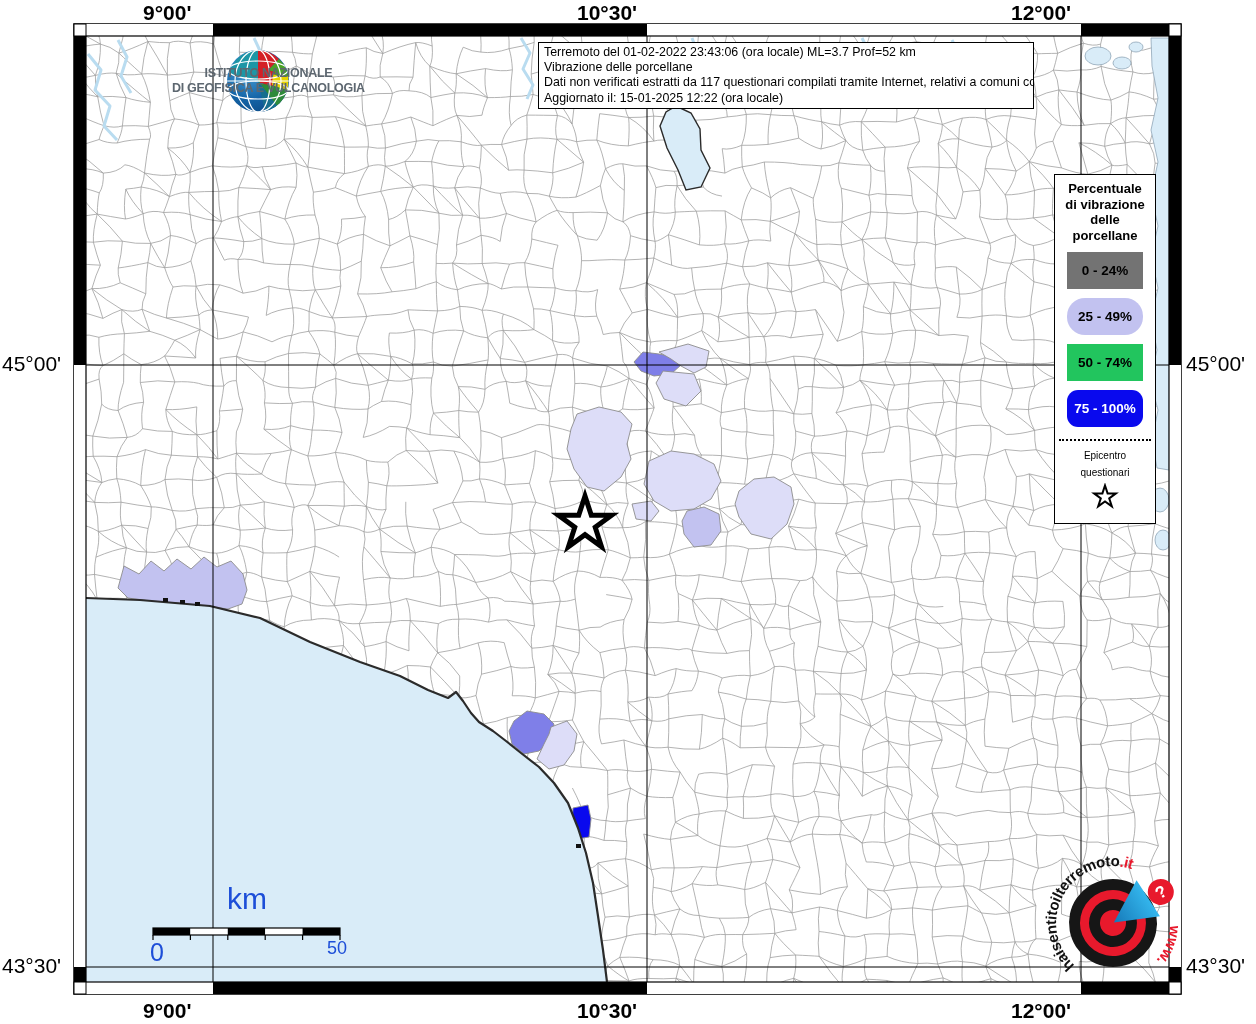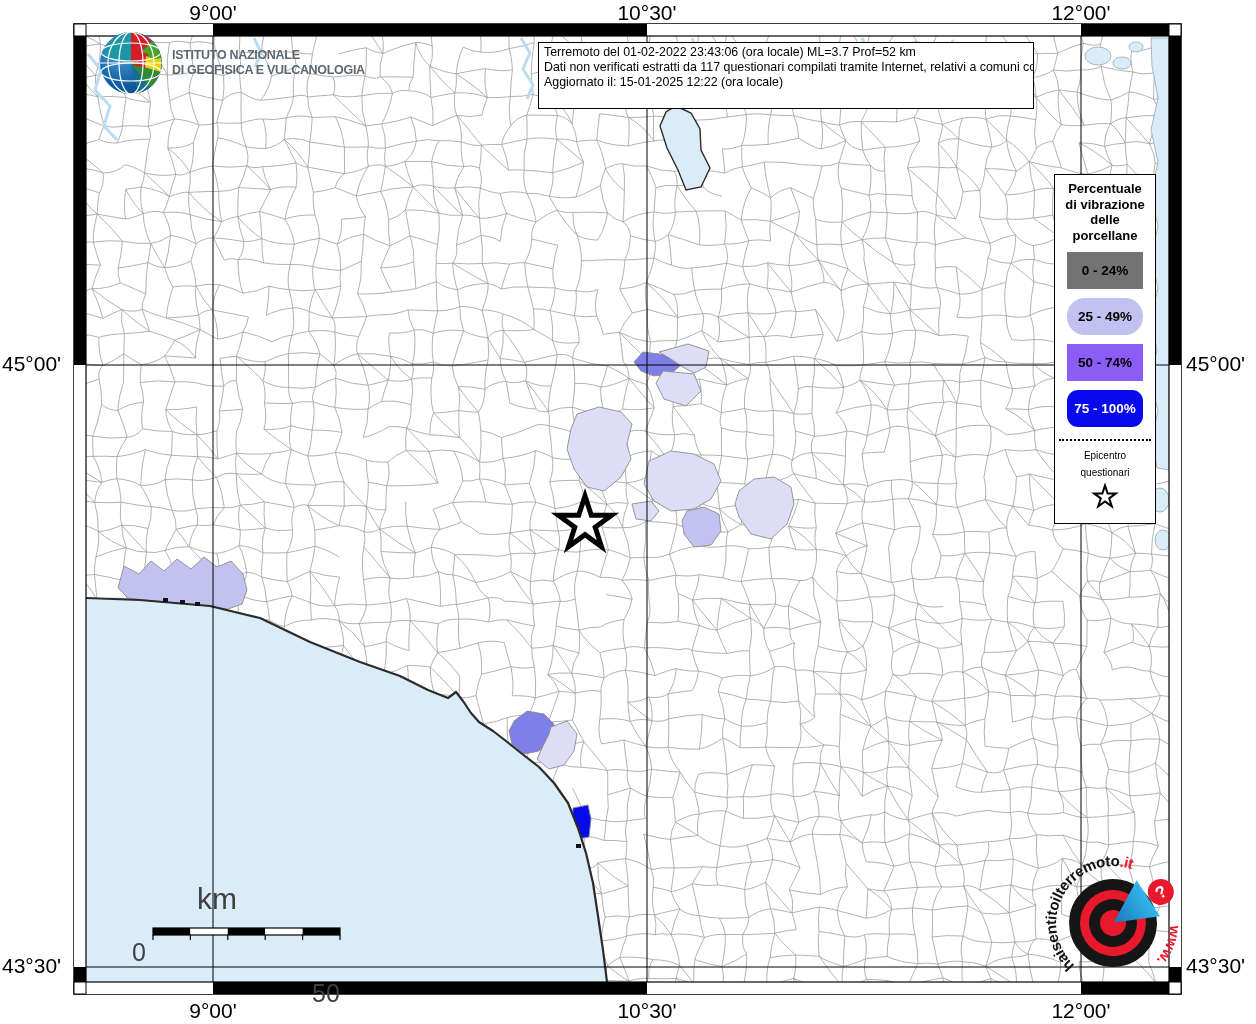--- a/index.html
+++ b/index.html
@@ -1,40 +1,40 @@
 <!DOCTYPE html>
 <html><head>
 <meta charset="utf-8">
 <style>
   html,body{margin:0;padding:0;background:#fff;}
   #stage{position:relative;width:1256px;height:1024px;background:#fff;overflow:hidden;
          font-family:"Liberation Sans","DejaVu Sans",sans-serif;}
   #map-svg{position:absolute;left:0;top:0;}
   .axis-label{position:absolute;font-size:21px;color:#000;white-space:nowrap;}
-  .axis-top,.axis-bottom{width:140px;text-align:center;}
+  .axis-top,.axis-bottom{width:140px;text-align:left;font-weight:bold;}
   .axis-left{width:70px;text-align:left;}
   .axis-right{width:80px;text-align:left;}
   #title-box{position:absolute;left:538px;top:42px;width:496px;height:67px;background:#fff;
              border:1.5px solid #000;box-sizing:border-box;padding:2px 5px;
              font-size:12.4px;line-height:15.2px;white-space:nowrap;overflow:hidden;color:#000;}
-  #ingv-logo{position:absolute;left:98px;top:28px;width:320px;height:76px;}
+  #ingv-logo{position:absolute;left:98px;top:46px;width:320px;height:76px;text-align:center;}
   #ingv-logo .ingv-text{position:absolute;left:74px;top:20px;color:#5d6770;font-weight:bold;
              font-size:12.5px;line-height:15px;letter-spacing:-0.3px;white-space:nowrap;}
   #legend{position:absolute;left:1054px;top:174px;width:102px;background:#fff;
           border:1.5px solid #000;box-sizing:border-box;padding:6px 0 8px 0;text-align:center;color:#000;}
   #legend .legend-title{font-size:13px;font-weight:bold;line-height:15.5px;}
   .legend-swatch{width:76px;height:37px;margin:9px auto 0 auto;font-size:13.5px;font-weight:bold;
           line-height:37px;text-align:center;}
   #legend .legend-divider{border-top:2px dotted #000;margin:12px 4px 6px 4px;}
   #legend .legend-epi{font-size:10px;font-weight:normal;line-height:17px;}
   #footer-logo{position:absolute;left:1028px;top:838px;width:170px;height:170px;}
-  .sb-label{position:absolute;color:#404040;}
+  .sb-label{position:absolute;color:#1d4ed8;text-align:center;}
   #sb-km{left:197px;top:882px;width:100px;font-size:30px;}
   #sb-0{left:132px;top:938px;width:50px;font-size:25px;}
-  #sb-50{left:312px;top:938px;width:50px;font-size:25px;margin-top:41px;}
+  #sb-50{left:312px;top:938px;width:50px;font-size:18px;}
 </style>
 </head>
 <body>
 
 <div id="stage">
 
   <svg id="map-svg" width="1256" height="1024">
       <defs>
         <clipPath id="mapclip">
           <rect x="86" y="36" width="1083" height="946"></rect>
@@ -163,32 +163,33 @@
       </g>
     </svg>
     <div class="ingv-text">
       <div>ISTITUTO NAZIONALE</div>
       <div>DI GEOFISICA E VULCANOLOGIA</div>
     </div>
   </div>
 
   <div id="title-box">
     <div>Terremoto del 01-02-2022 23:43:06 (ora locale) ML=3.7 Prof=52 km</div>
+    <div>Vibrazione delle porcellane</div>
     <div>Dati non verificati estratti da 117 questionari compilati tramite Internet, relativi a comuni con almeno 3 questionari.</div>
     <div>Aggiornato il: 15-01-2025 12:22 (ora locale)</div>
   </div>
 
   <div id="legend">
     <div class="legend-title">Percentuale</div>
     <div class="legend-title">di vibrazione</div>
     <div class="legend-title">delle</div>
     <div class="legend-title">porcellane</div>
     <div class="legend-swatch" style="background: #737373; color: rgb(0, 0, 0);">0 - 24%</div>
     <div class="legend-swatch" style="background: rgb(194, 194, 240); color: rgb(0, 0, 0); border-radius: 18px;">25 - 49%</div>
-    <div class="legend-swatch" style="background: #8b5cf6; color: rgb(0, 0, 0);">50 - 74%</div>
+    <div class="legend-swatch" style="background: #22c55e; color: rgb(0, 0, 0);">50 - 74%</div>
     <div class="legend-swatch" style="background: rgb(9, 9, 238); color: rgb(255, 255, 255); border-radius: 11px;">75 - 100%</div>
     <div class="legend-divider"></div>
     <div class="legend-epi">Epicentro</div>
     <div class="legend-epi">questionari</div>
     <svg width="30" height="28" viewBox="0 0 30 28" style="margin-top:2px;">
       <path id="legend-star-path" fill="#ffffff" stroke="#000000" stroke-width="2" d="M15.0,2.5L17.6,10.4L25.9,10.4L19.2,15.4L21.8,23.3L15.0,18.4L8.2,23.3L10.8,15.4L4.1,10.4L12.4,10.4Z"></path>
     </svg>
   </div>
 
   <div class="sb-label" id="sb-km">km</div>

